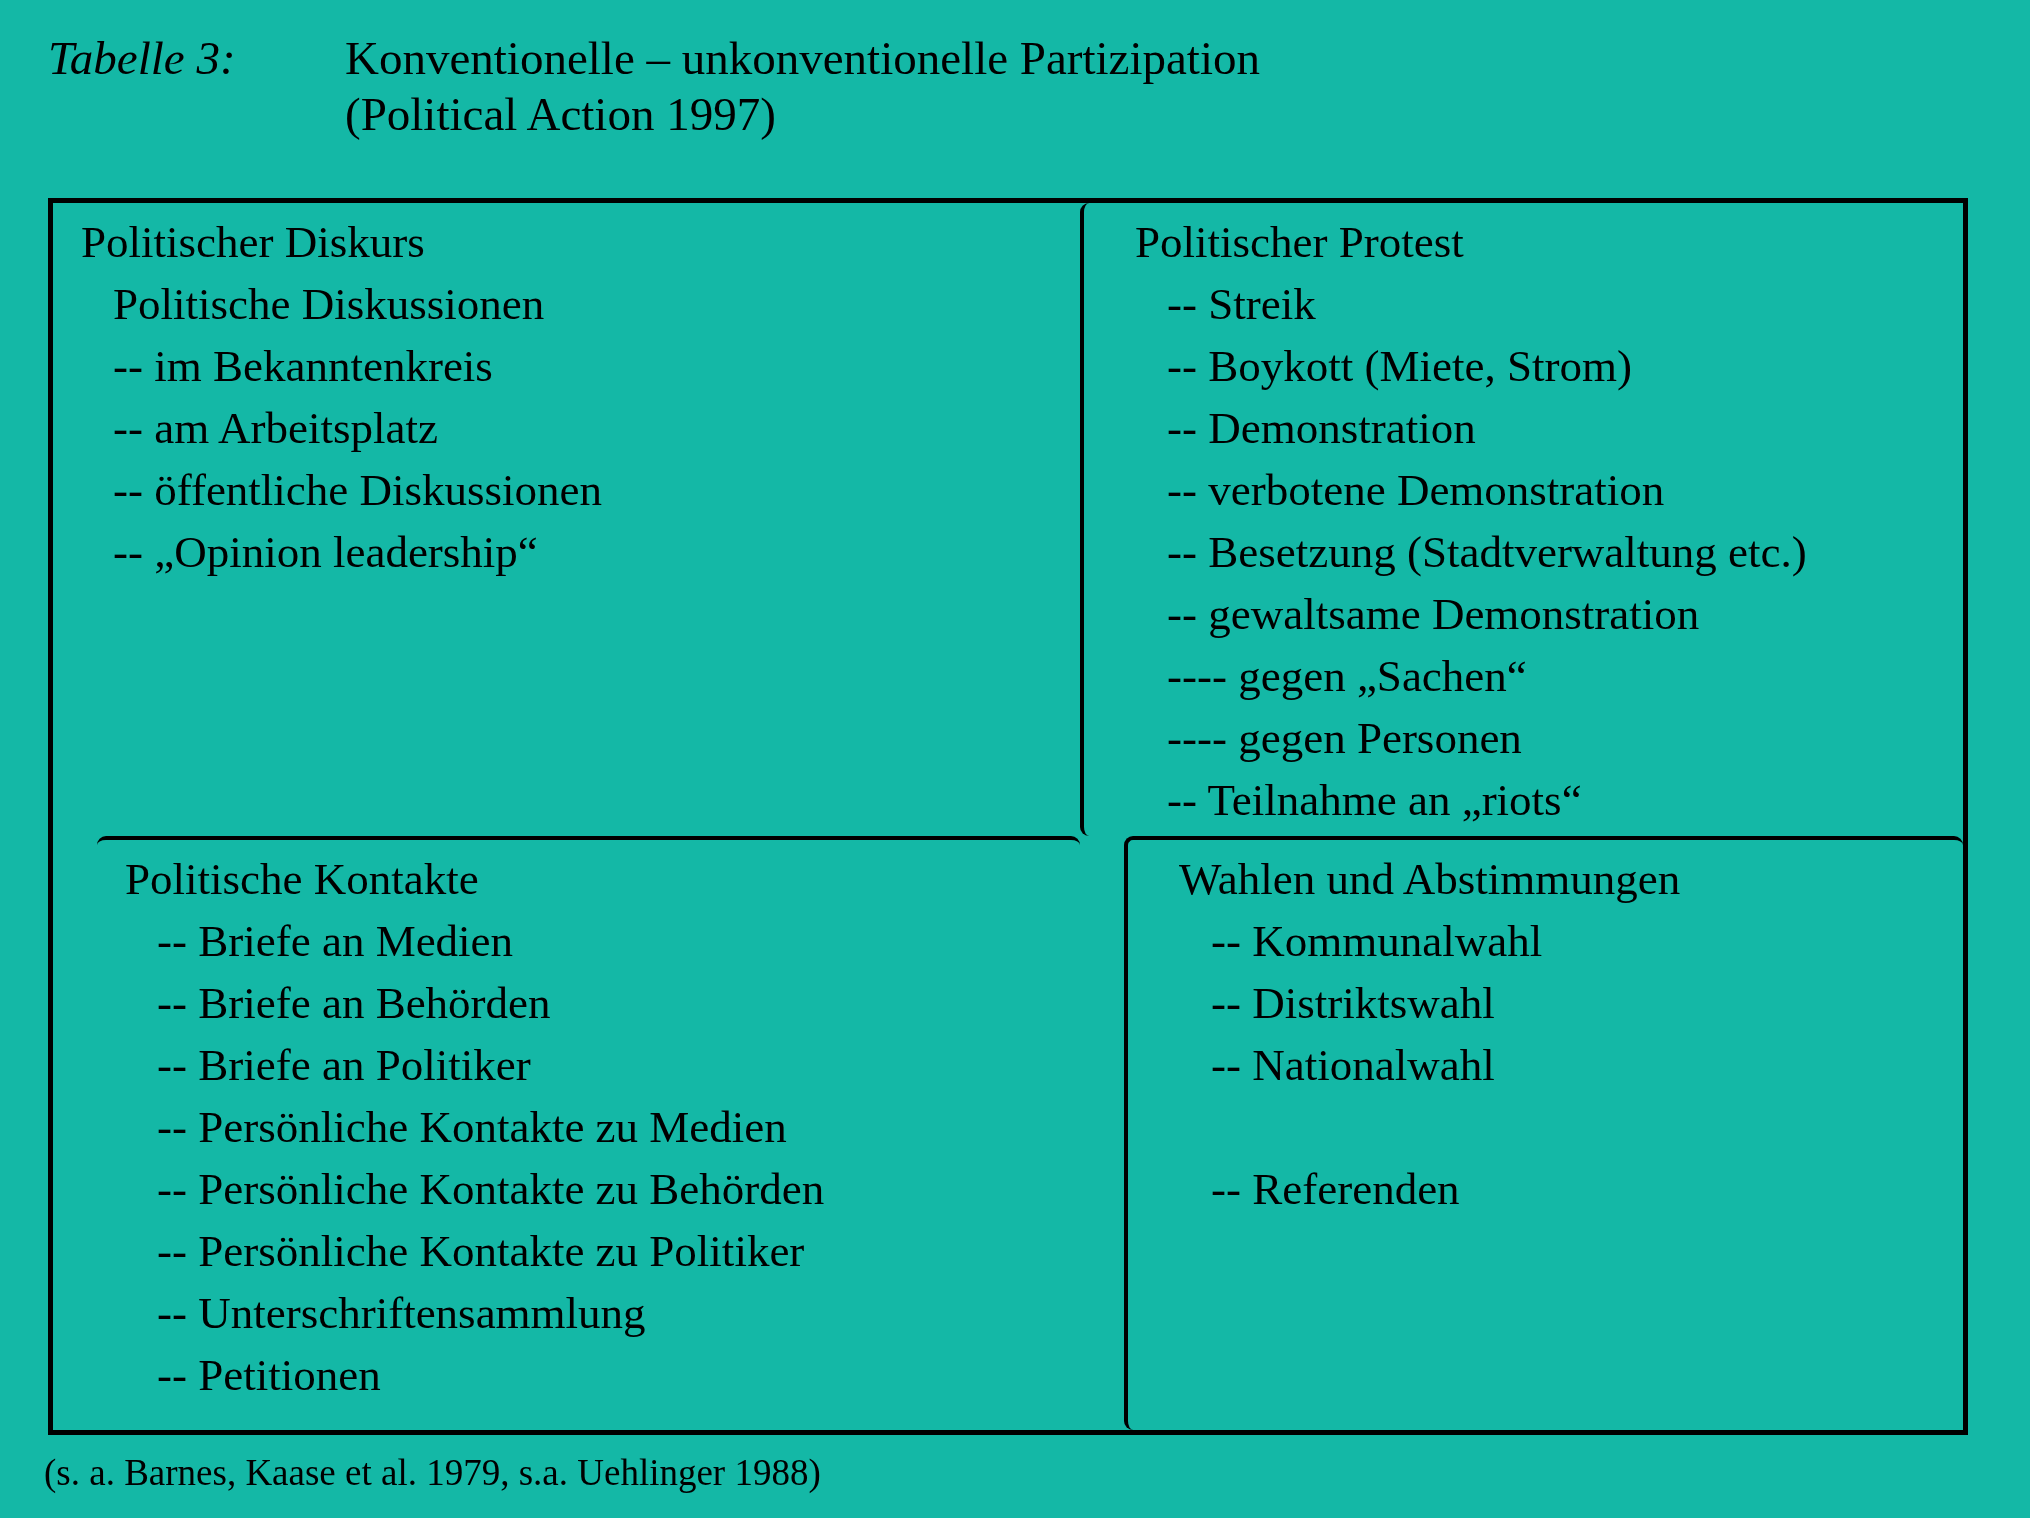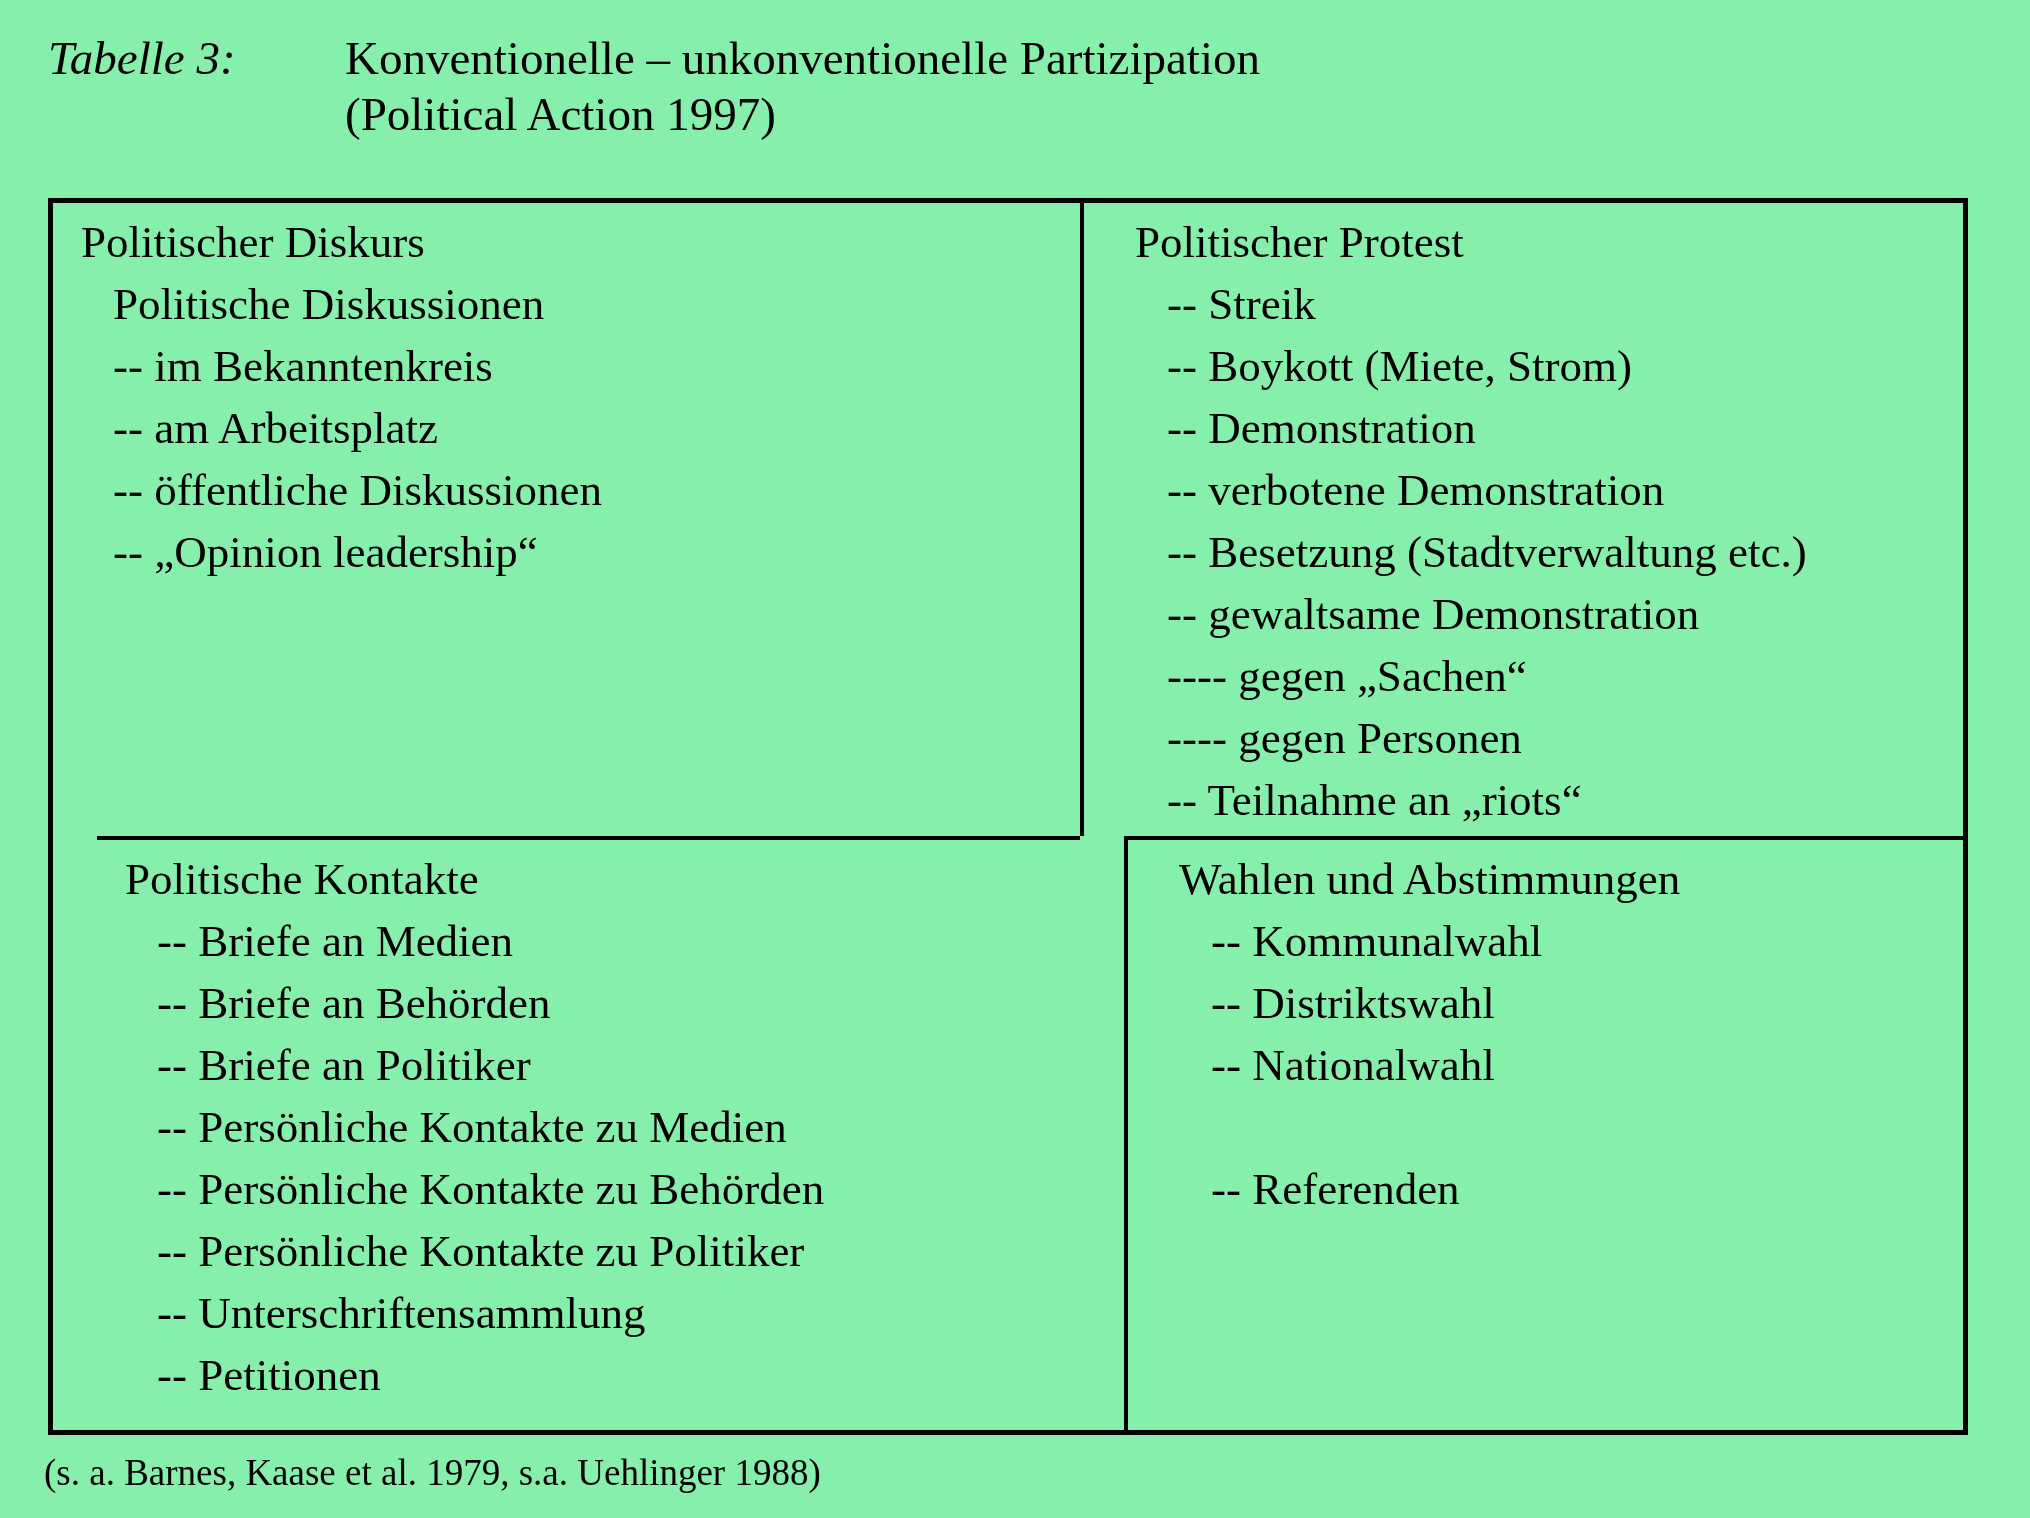--- a/index.html
+++ b/index.html
@@ -4,21 +4,21 @@
 <style>
   html, body {
     margin: 0;
     padding: 0;
     background: #ffffff;
   }
   .page {
     position: relative;
     width: 2030px;
     height: 1518px;
-    background: #86efac;
+    background: #14b8a6;
     color: #000000;
     font-family: "Liberation Serif", "DejaVu Serif", serif;
     overflow: hidden;
   }
   .title-block {
     position: absolute;
     left: 48px;
     top: 30px;
     display: flex;
     align-items: flex-start;
@@ -44,20 +44,21 @@
     display: grid;
     grid-template-columns: 1027px 1fr;
     grid-template-rows: 633px 1fr;
   }
   .cell {
     box-sizing: border-box;
     padding-top: 8px;
     font-size: 45px;
     line-height: 62px;
     overflow: hidden;
+    border-radius: 9px;
   }
   .cell.col-left  { padding-left: 28px; padding-right: 10px; }
   .cell.col-right { border-left: 4px solid #000000; padding-left: 51px; padding-right: 10px; }
   .cell.row-bottom { border-top: 4px solid #000000; margin-left: 44px; }
   .cell-heading {
     white-space: nowrap;
   }
   .cell-items {
     margin-left: 32px;
   }

